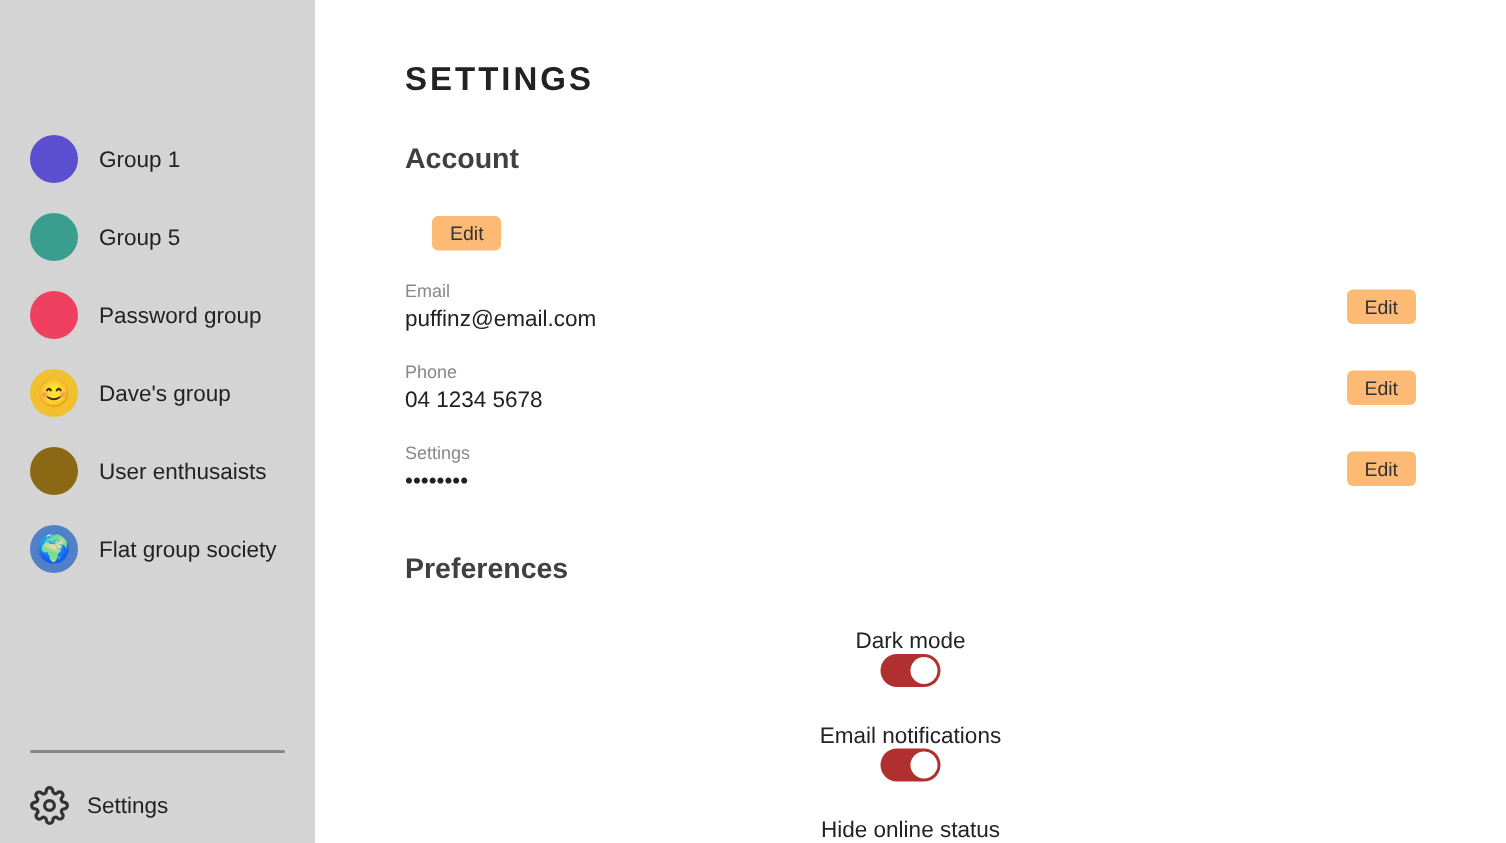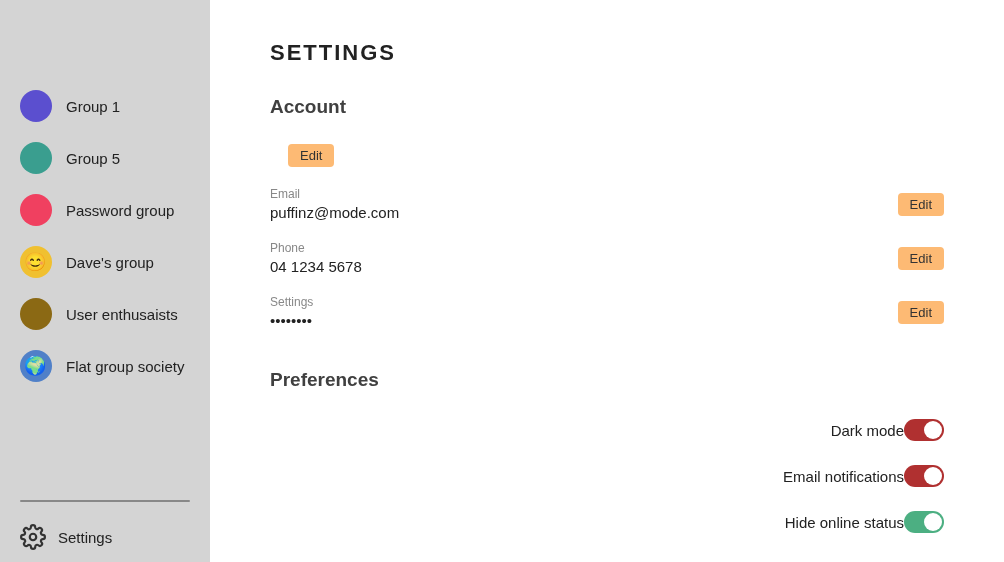--- a/index.html
+++ b/index.html
@@ -140,20 +140,21 @@
     
     .preferences-section {
       margin-top: 16px;
     }
 
     .pref-item {
       display: flex;
       align-items: center;
       justify-content: flex-end;
       padding: 12px 0;
+      flex-direction: column;
     }
 
     .pref-label {
       font-size: 15px;
       color: #222;
     }
 
     
     .toggle {
       position: relative;
@@ -245,21 +246,21 @@
 
   <section class="account-section">
     <h2 class="section-title">Account</h2>
     <div id="account-fields-container">
         <div class="account-field">
       <button class="edit-button">Edit</button>
     </div>
         <div class="account-field">
       <div class="field-info">
         <span class="field-label">Email</span>
-        <span class="field-value">puffinz@mode.com</span>
+        <span class="field-value">puffinz@email.com</span>
       </div>
       <button class="edit-button">Edit</button>
     </div>
         <div class="account-field">
       <div class="field-info">
         <span class="field-label">Phone</span>
         <span class="field-value">04 1234 5678</span>
       </div>
       <button class="edit-button">Edit</button>
     </div>

